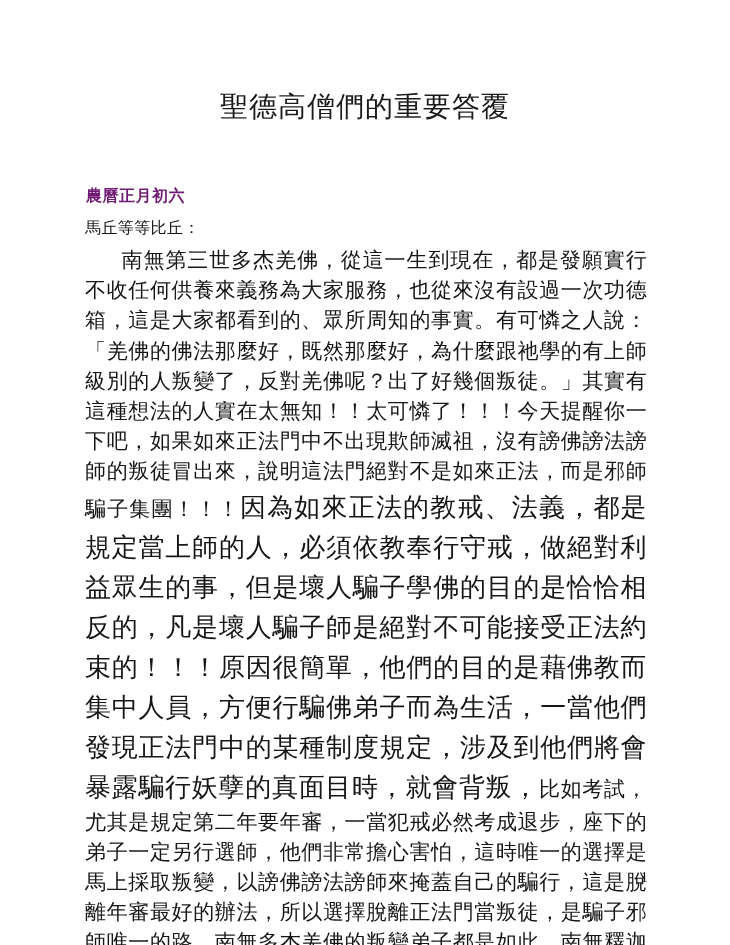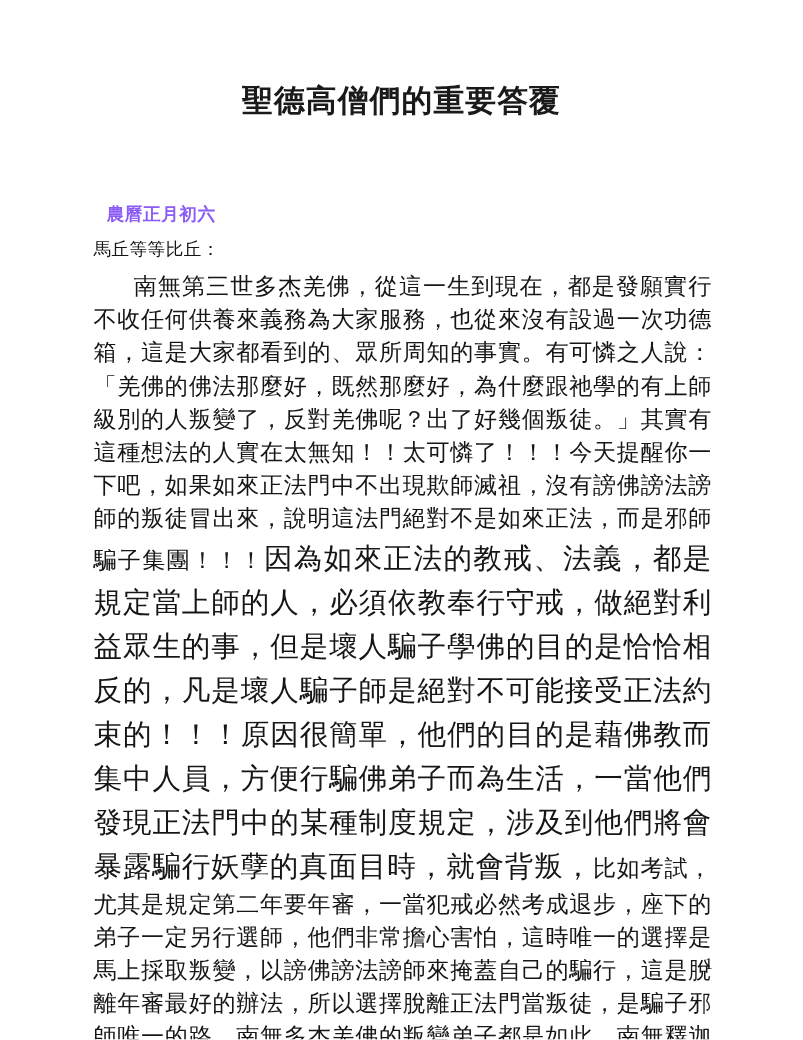--- a/index.html
+++ b/index.html
@@ -33,22 +33,22 @@
     top: 76px;
     width: 730px;
     text-align: center;
   }
   .doc-title {
     font-family: "Liberation Serif", "DejaVu Serif", serif;
     font-size: 28px;
     line-height: 34px;
     letter-spacing: 1px;
     color: #1a1a1a;
-    font-weight: 700;
-    margin: 0;
+    font-weight: 400;
+    margin: 14px;
   }
   .doc-subtitle {
     font-family: "Liberation Serif", "DejaVu Serif", serif;
     font-size: 23px;
     line-height: 30px;
     letter-spacing: 0.5px;
     font-weight: 700;
     color: #131313;
     margin: 6px 0 0 0;
   }
@@ -59,22 +59,22 @@
     left: 85px;
     top: 185px;
     width: 562px;
   }
 
   .section-date {
     font-size: 16px;
     line-height: 22px;
     font-weight: 700;
     letter-spacing: 0.5px;
-    color: #8b5cf6;
-    margin: 0 0 9px 12px;
+    color: #701a75;
+    margin: 0 0 9px 1px;
   }
 
   .answer-label {
     font-size: 16px;
     line-height: 23px;
     letter-spacing: 0.4px;
     color: #141414;
     margin: 0 0 7px 0;
   }
 

